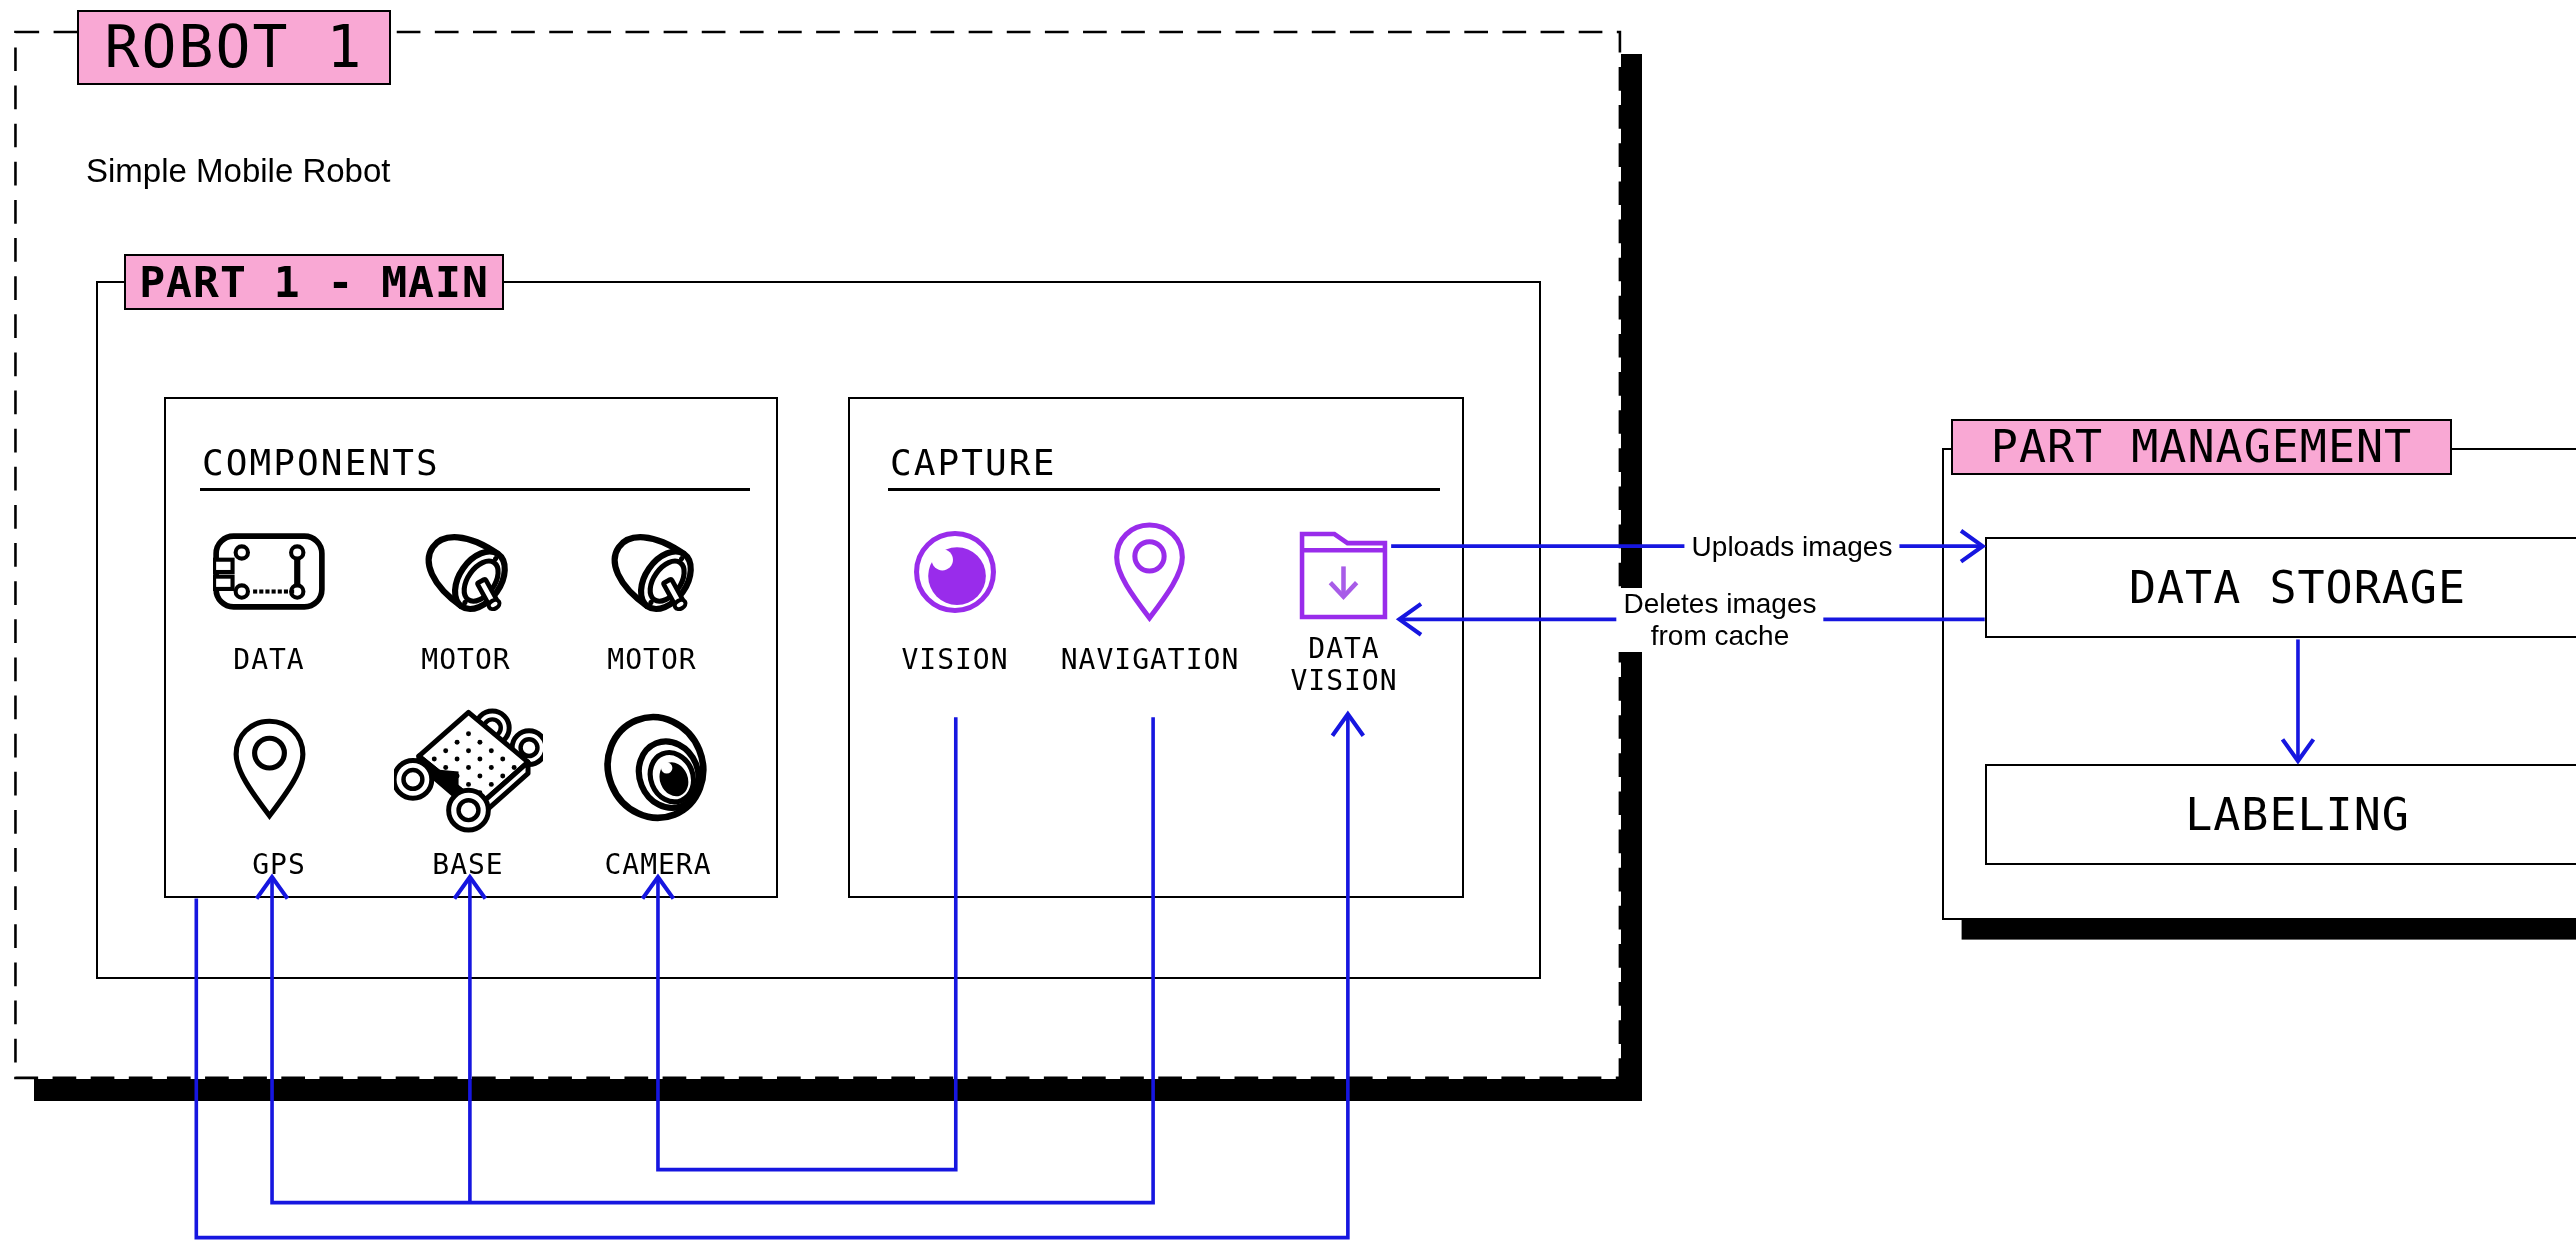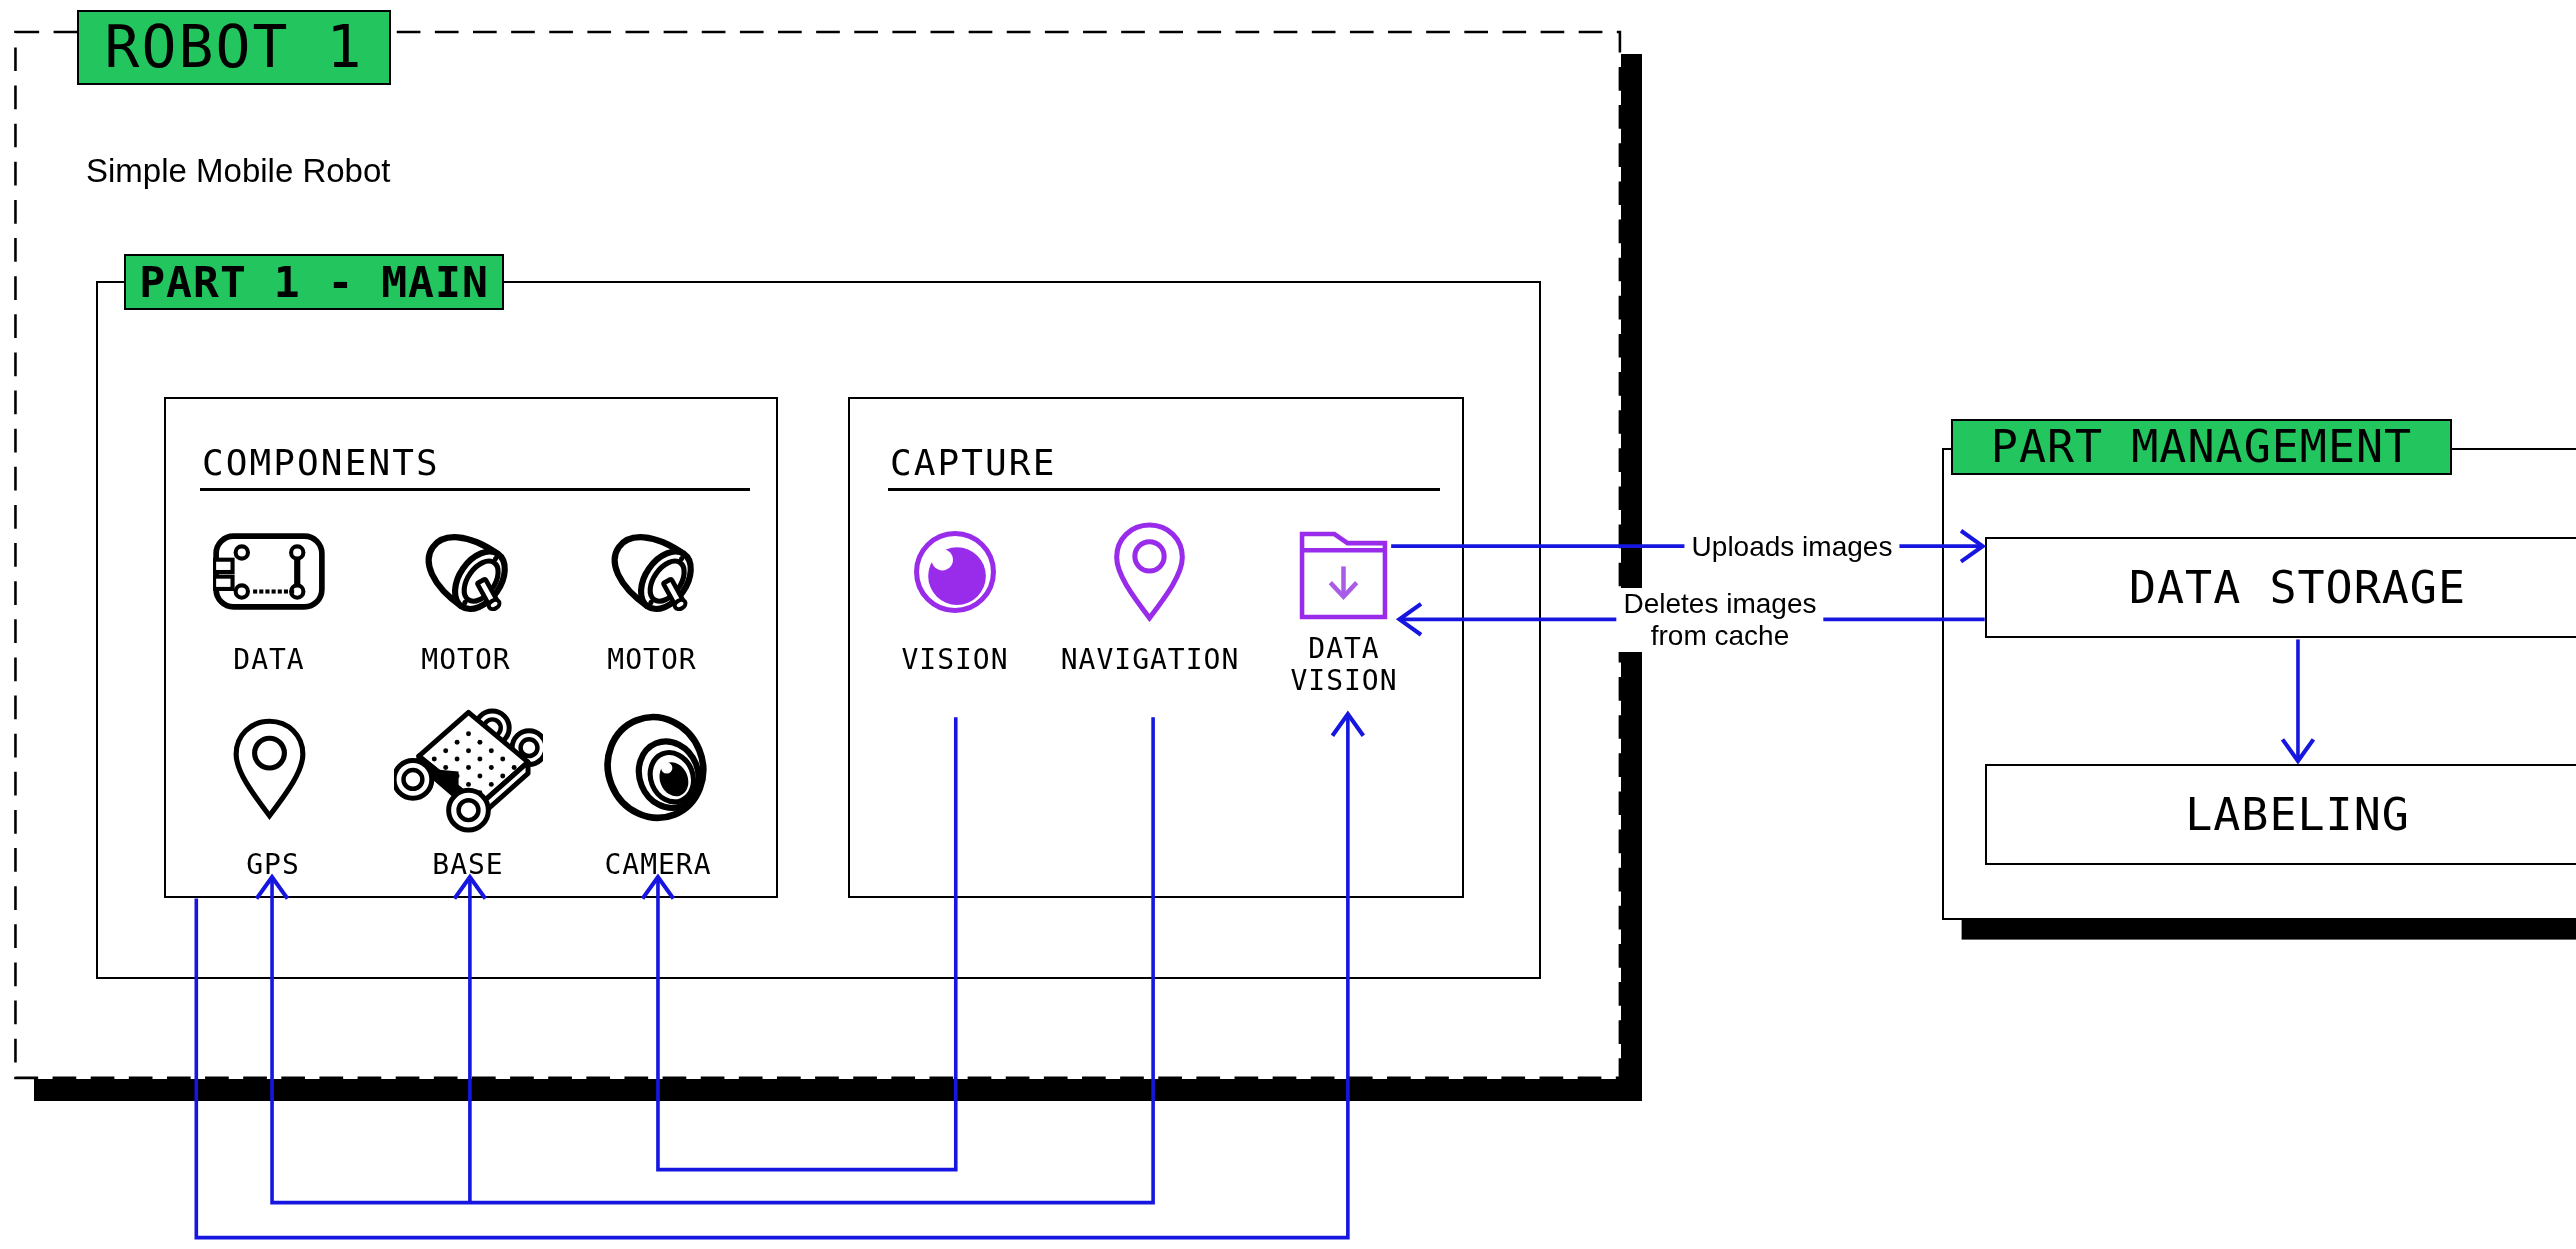--- a/index.html
+++ b/index.html
@@ -7,21 +7,21 @@
   body { width:2857px; height:1250px; overflow:hidden; position:relative;
          font-family:"Liberation Sans", sans-serif; color:#000; }
   .abs { position:absolute; }
   .mono { font-family:"DejaVu Sans Mono","Liberation Mono",monospace;text-align:center; }
   .sans { font-family:Liberation Sans, sans-serif; }
 
   
   .underlay   { position:absolute; left:0; top:0; z-index:0; }
   .shadow-bar { position:absolute; background:#000; z-index:0; }
   .box        { position:absolute; border:2.6px solid #000; background:#fff; z-index:1; }
-  .label-box  { position:absolute; border:2.6px solid #000; background:#22c55e; z-index:3;
+  .label-box  { position:absolute; border:2.6px solid #000; background:#f9a8d4; z-index:3;
                 text-align:center; white-space:nowrap; }
   .connectors { position:absolute; left:0; top:0; z-index:5; pointer-events:none; }
   .edge-label { position:absolute; z-index:6; background:#fff; text-align:center;
                 font-size:28px; padding:0 7.2px; transform:translateX(-50%); }
 
   .robot-title   { left:77px; top:10.3px;  width:314px; height:75px; line-height:71px;
                    font-size:58px; letter-spacing:2.1px; }
   .part1-title   { left:124px; top:254px; width:380px; height:56px; line-height:52px;
                    font-size:43px;  letter-spacing:1px;font-weight:bold; }
   .dm-title      { left:1951px; top:419px; width:501px; height:56px; line-height:52px;
@@ -212,21 +212,21 @@
       <g stroke="#a85ce8" stroke-width="9">
         <line x1="90" y1="72" x2="90" y2="130"></line>
         <polyline points="64,104 90,132 116,104"></polyline>
       </g>
     </svg>
   </span>
 
   <span class="item-label mono" style="left:269px; top:643px;">DATA</span>
   <span class="item-label mono" style="left:466px; top:643px;">MOTOR</span>
   <span class="item-label mono" style="left:652px; top:643px;">MOTOR</span>
-  <span class="item-label mono" style="left:273px; top:848px;">GPS</span>
+  <span class="item-label mono" style="left:279px; top:848px;">GPS</span>
   <span class="item-label mono" style="left:468px; top:848px;">BASE</span>
   <span class="item-label mono" style="left:658px; top:848px;">CAMERA</span>
 
   <span class="item-label mono" style="left:955px; top:643px;">VISION</span>
   <span class="item-label mono" style="left:1150px; top:643px;">NAVIGATION</span>
   <span class="item-label mono wrap" style="left:1344px; top:633px;">DATA VISION</span>
 
   <div class="box dm-box"></div>
   <div class="label-box mono dm-title">PART MANAGEMENT</div>
   <div class="node mono node-ds">DATA STORAGE</div>

